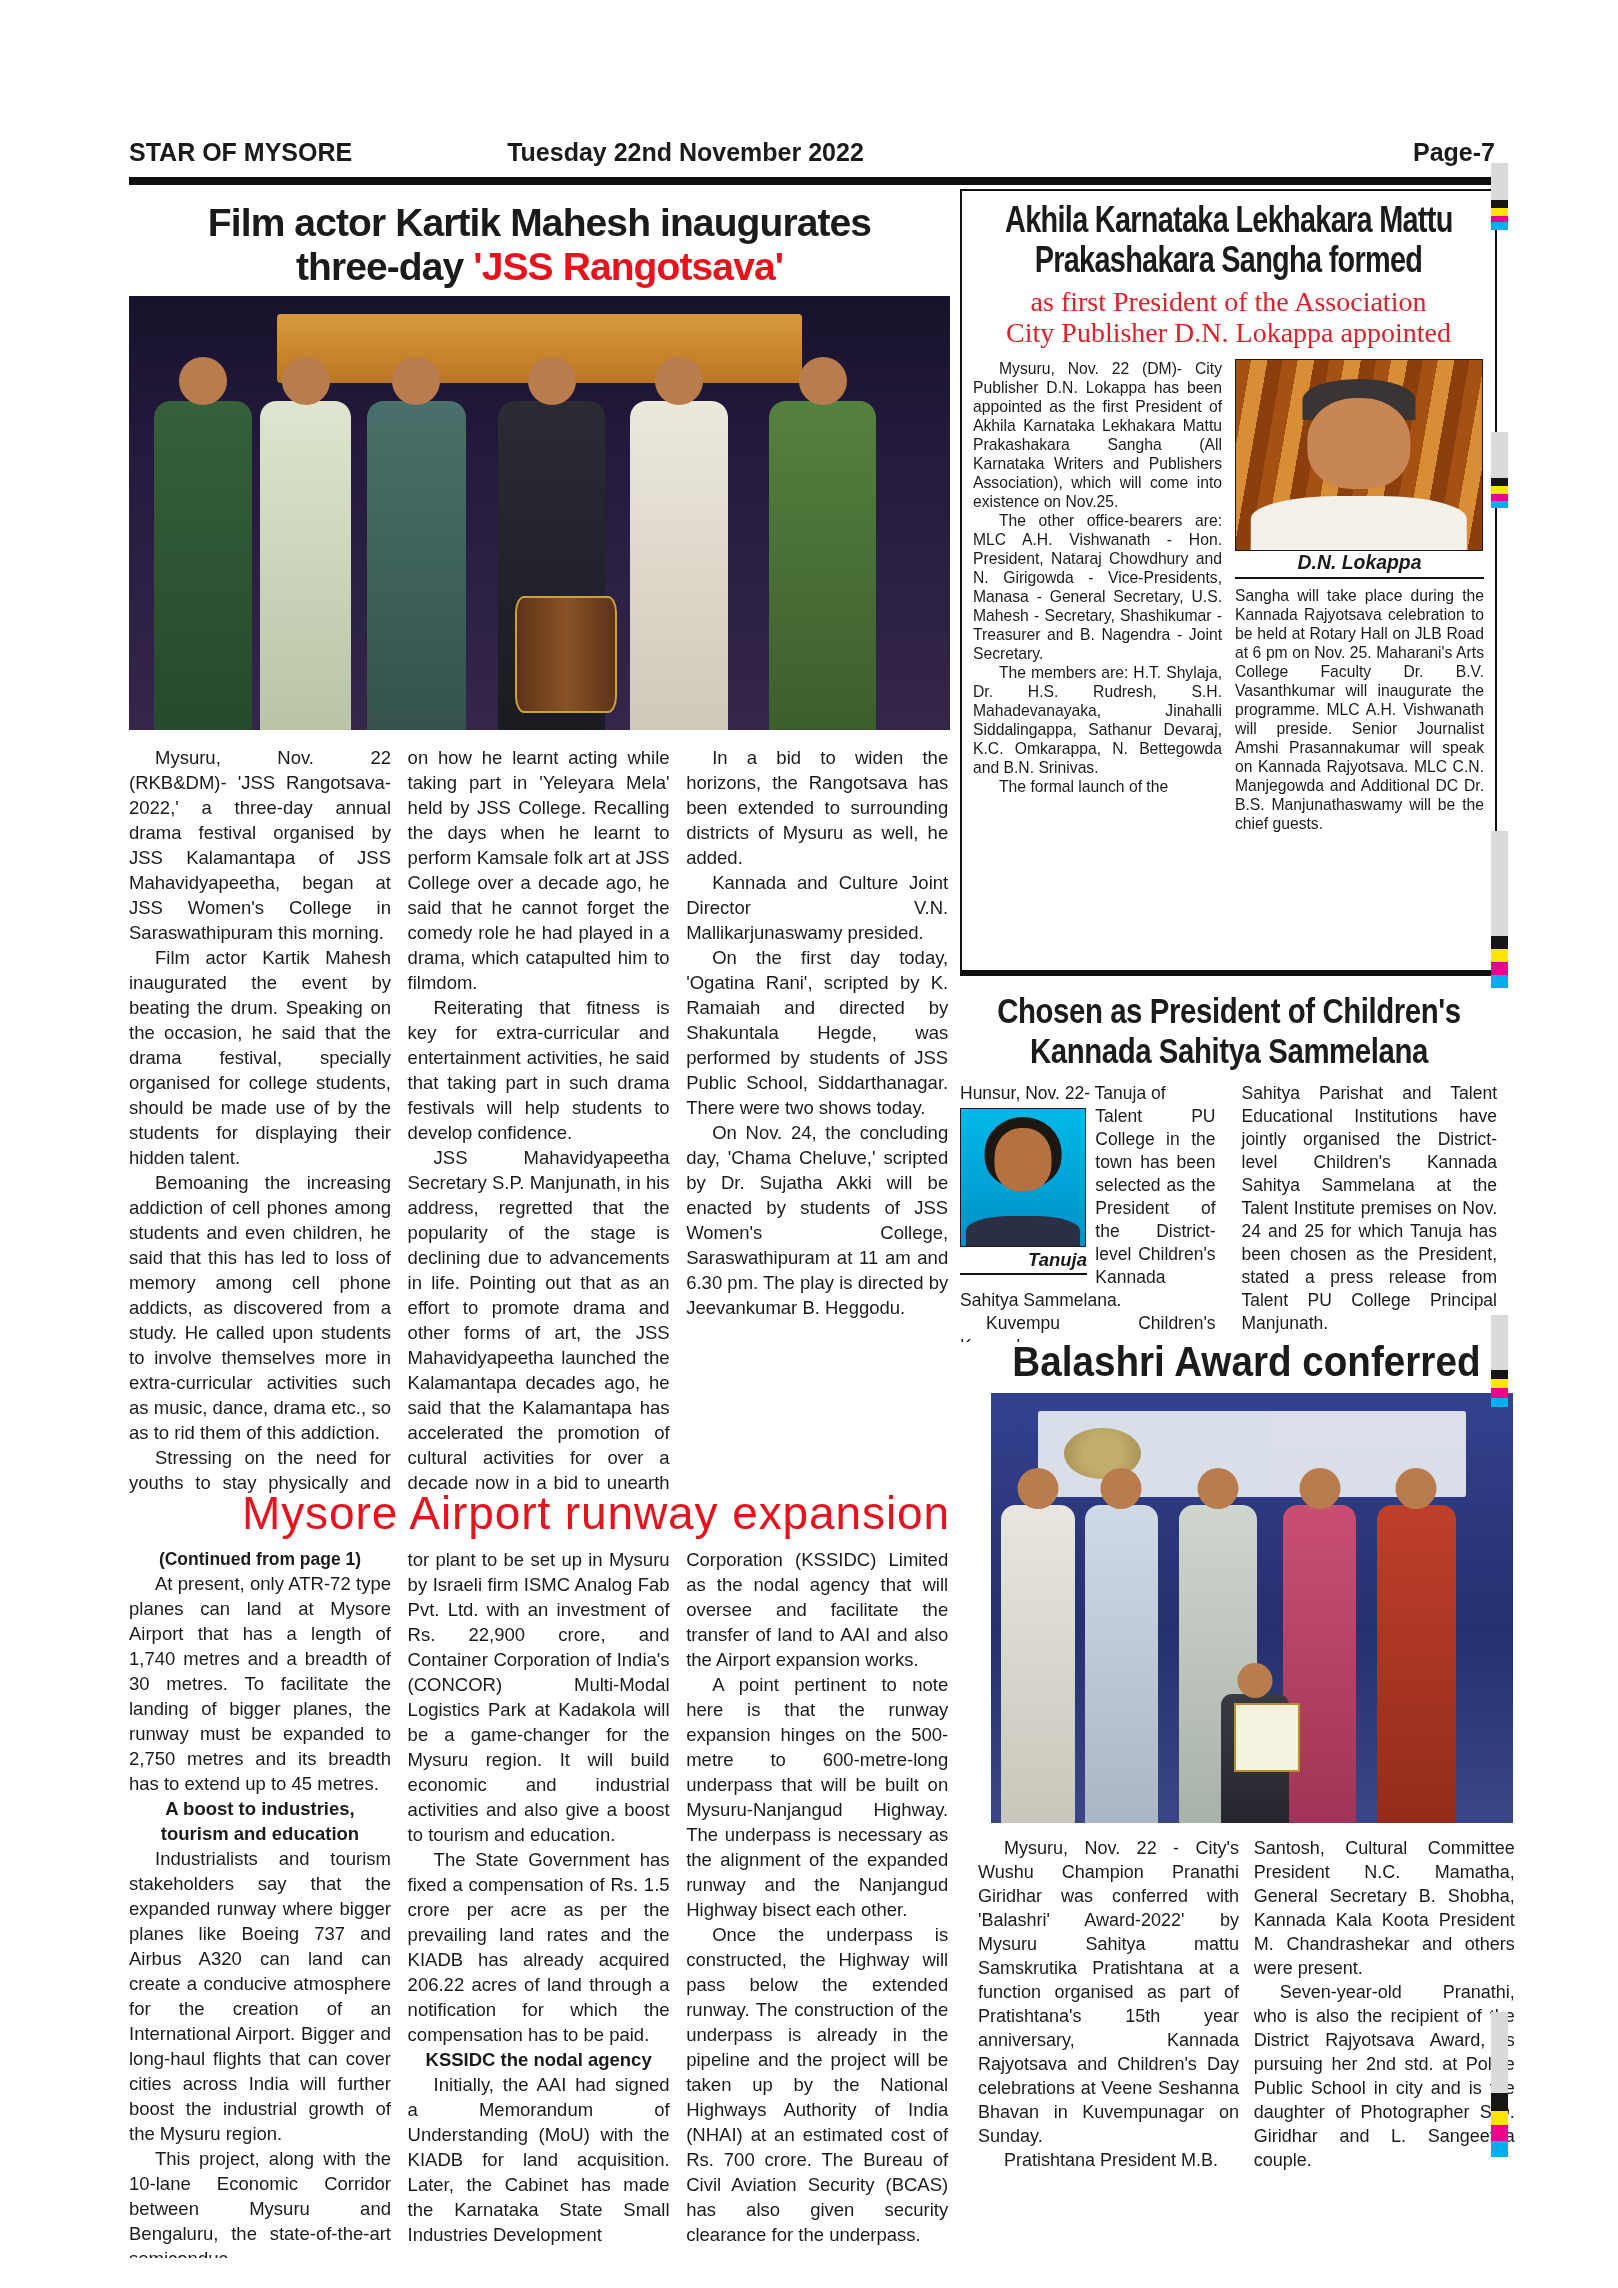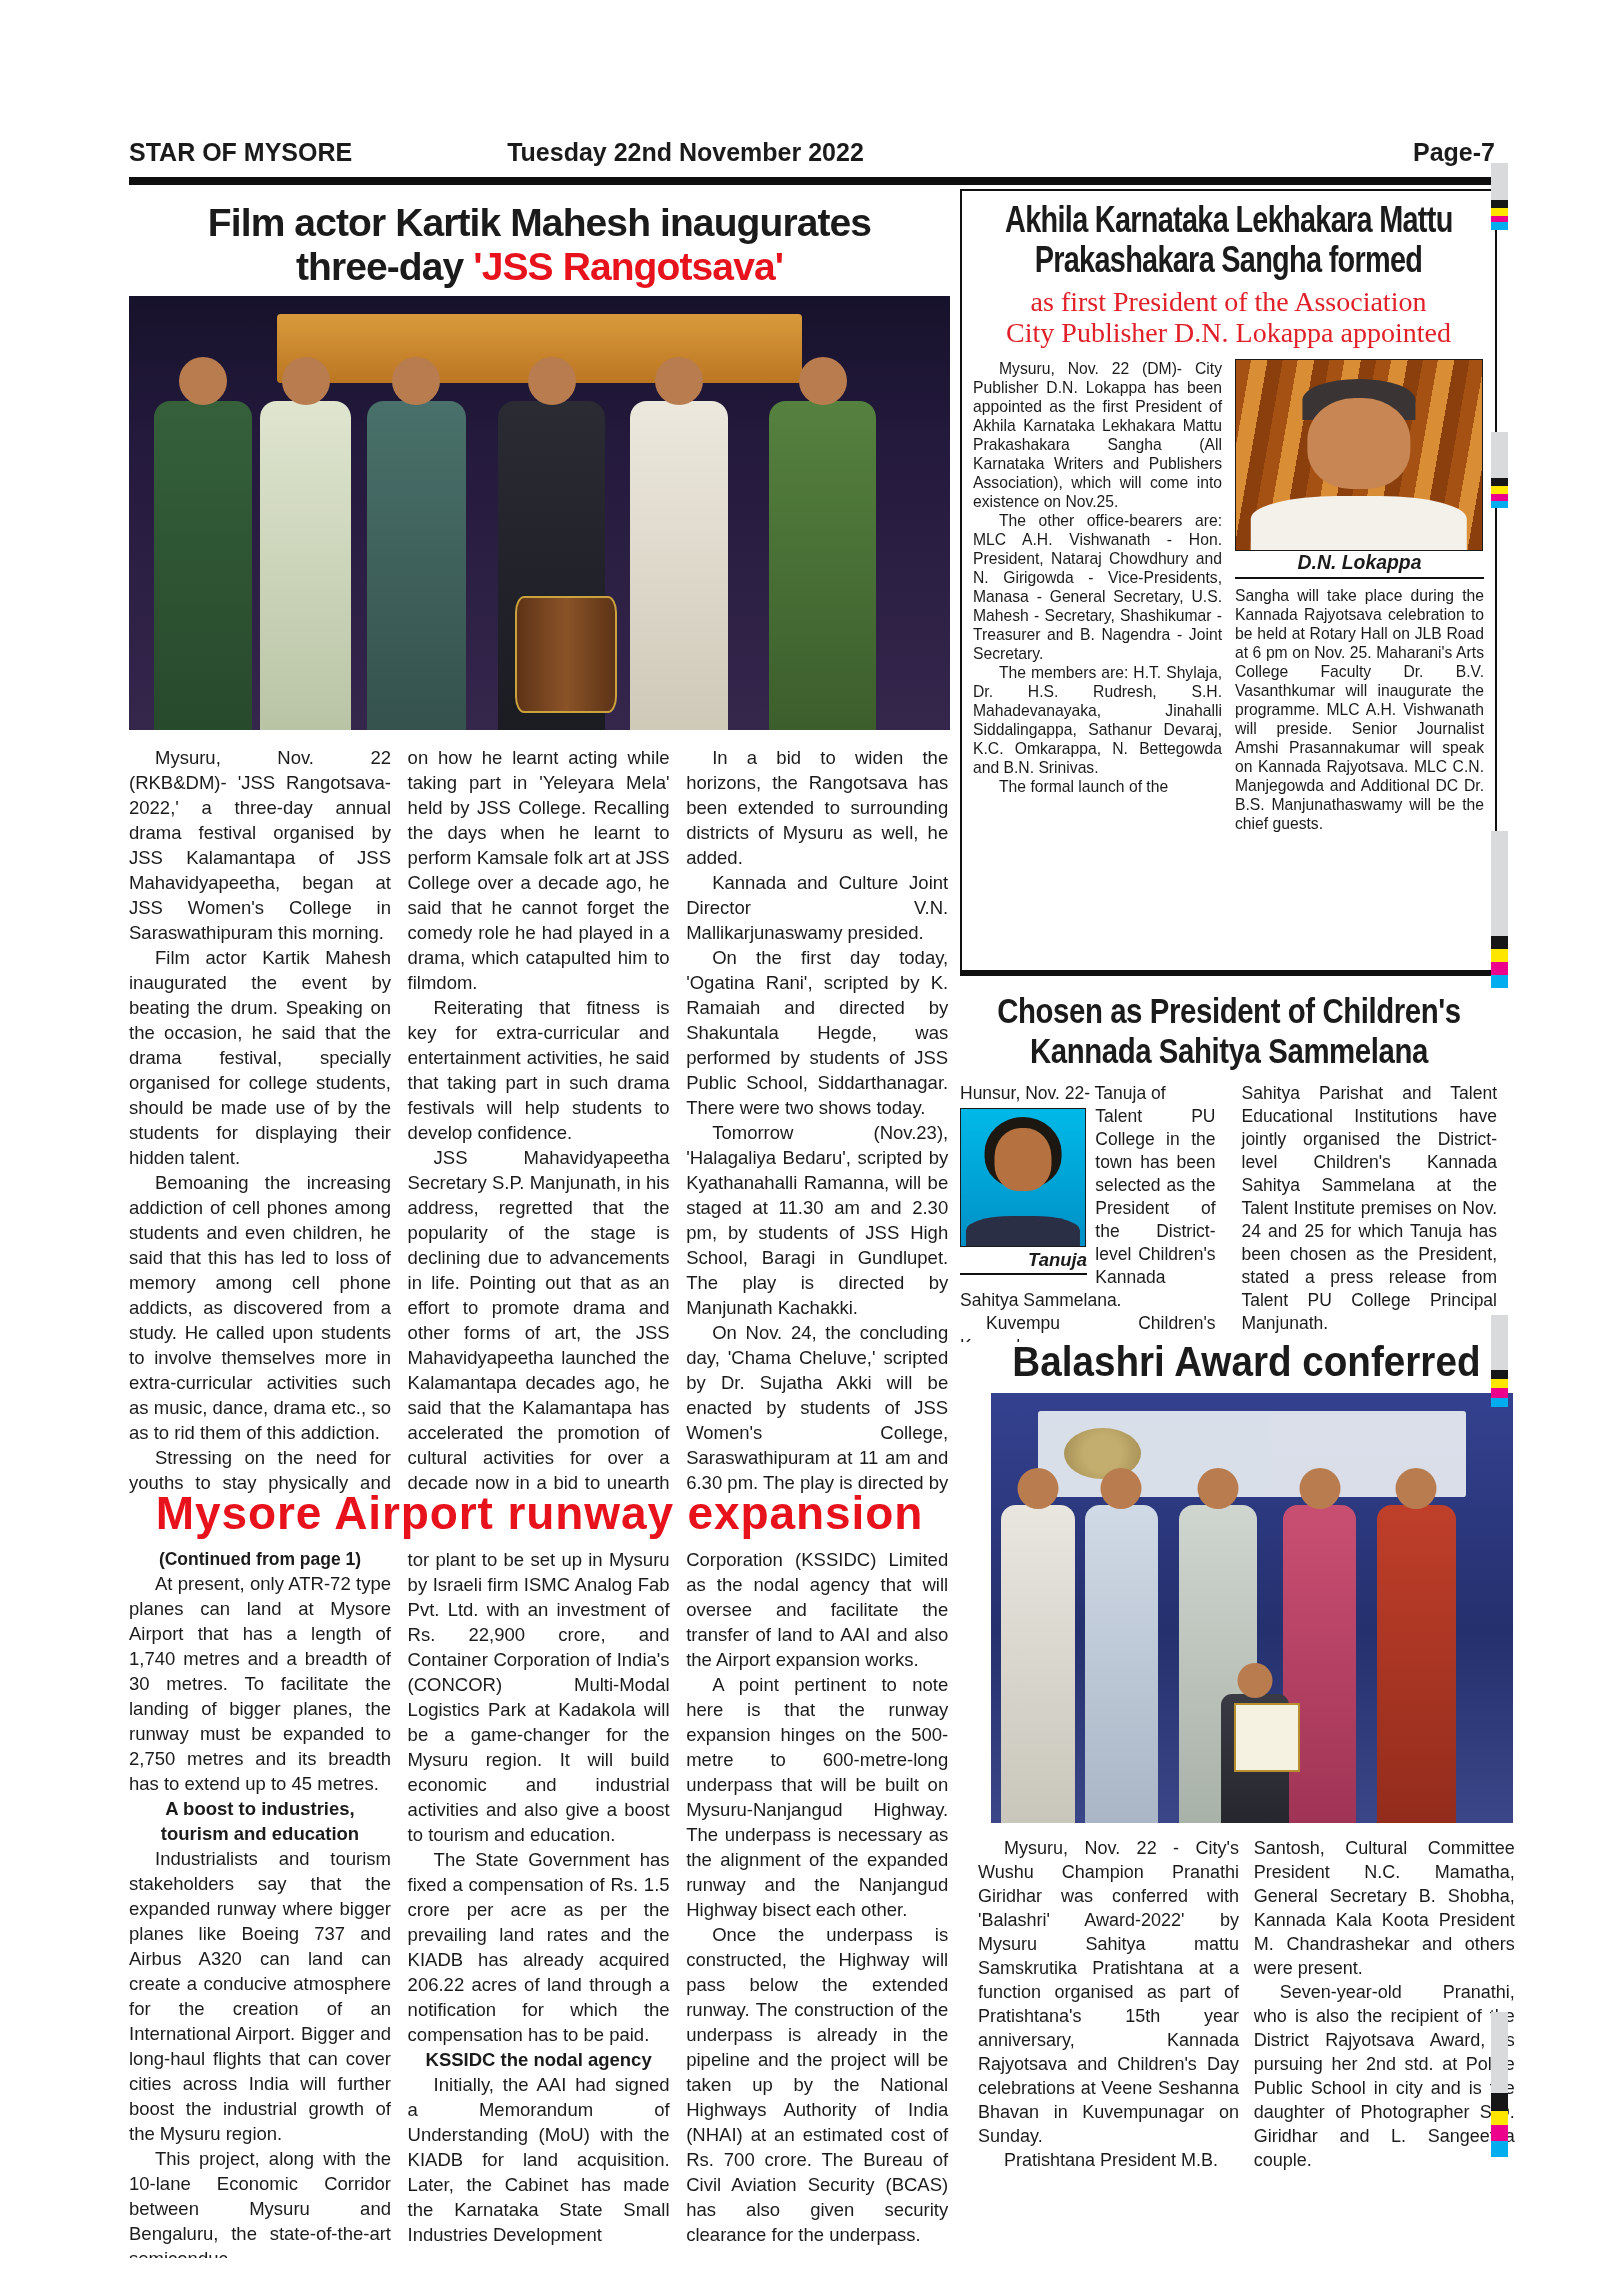--- a/index.html
+++ b/index.html
@@ -37,21 +37,21 @@
   .c6{left:78%;width:13%;background:linear-gradient(180deg,#55813f,#3c5e2c);}
   .drum{position:absolute;left:47%;bottom:4%;width:12%;height:26%;
         background:linear-gradient(90deg,#5d3317,#8a5327,#5d3317);
         border:2.8px solid #caa23e;border-radius:9.2px/16.6px;}
   .jss-cols{display:flex;gap:16.6px;margin-top:14.8px;height:749px;overflow:hidden;
             font-size:18.5px;line-height:25px;}
   .jss-cols .col{width:262px;}
 
   
   .airport{position:absolute;left:129px;top:1488px;width:821px;}
-  .airport-headline{font-weight:bold;font-size:46px;line-height:50px;text-align:center;
+  .airport-headline{font-weight:normal;font-size:46px;line-height:50px;text-align:right;
                     color:#e8121c;letter-spacing:0.9px;}
   .airport-cols{display:flex;gap:16.6px;margin-top:9.2px;height:711px;overflow:hidden;
                 font-size:18.5px;line-height:25px;}
   .airport-cols .col{width:262px;}
   .continued{font-weight:bold;font-size:17.5px;text-align:center;text-indent:0;line-height:24px;}
 
   
   .akhila{position:absolute;left:960px;top:189px;width:537px;height:787px;box-sizing:border-box;
           border:2.8px solid #101010;border-bottom:6.5px solid #101010;padding:9.2px 11px;overflow:hidden;}
   .cond-line{display:flex;justify-content:center;overflow:hidden;}
@@ -166,21 +166,20 @@
       </div>
       <div class="col">
         <p class="cont">on how he learnt acting while taking part in 'Yeleyara Mela' held by JSS College. Recalling the days when he learnt to perform Kamsale folk art at JSS College over a decade ago, he said that he cannot forget the comedy role he had played in a drama, which catapulted him to filmdom.</p>
         <p>Reiterating that fitness is key for extra-curricular and entertainment activities, he said that taking part in such drama festivals will help students to develop confidence.</p>
         <p>JSS Mahavidyapeetha Secretary S.P. Manjunath, in his address, regretted that the popularity of the stage is declining due to advancements in life. Pointing out that as an effort to promote drama and other forms of art, the JSS Mahavidyapeetha launched the Kalamantapa decades ago, he said that the Kalamantapa has accelerated the promotion of cultural activities for over a decade now in a bid to unearth raw talent among the student community.</p>
       </div>
       <div class="col">
         <p>In a bid to widen the horizons, the Rangotsava has been extended to surrounding districts of Mysuru as well, he added.</p>
         <p>Kannada and Culture Joint Director V.N. Mallikarjunaswamy presided.</p>
         <p>On the first day today, 'Ogatina Rani', scripted by K. Ramaiah and directed by Shakuntala Hegde, was performed by students of JSS Public School, Siddarthanagar. There were two shows today.</p>
-        <p>Tomorrow (Nov.23), 'Halagaliya Bedaru', scripted by Kyathanahalli Ramanna, will be staged at 11.30 am and 2.30 pm, by students of JSS High School, Baragi in Gundlupet. The play is directed by Manjunath Kachakki.</p>
         <p>On Nov. 24, the concluding day, 'Chama Cheluve,' scripted by Dr. Sujatha Akki will be enacted by students of JSS Women's College, Saraswathipuram at 11 am and 6.30 pm. The play is directed by Jeevankumar B. Heggodu.</p>
       </div>
     </div>
   </div>
 
   <div class="airport">
     <div class="airport-headline">Mysore Airport runway expansion</div>
     <div class="airport-cols">
       <div class="col">
         <p class="continued">(Continued from page 1)</p>

